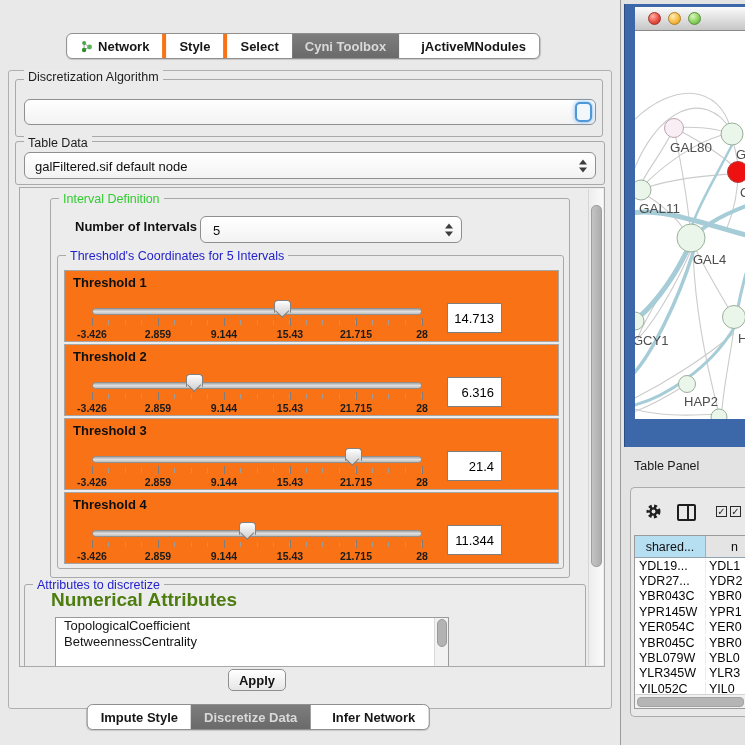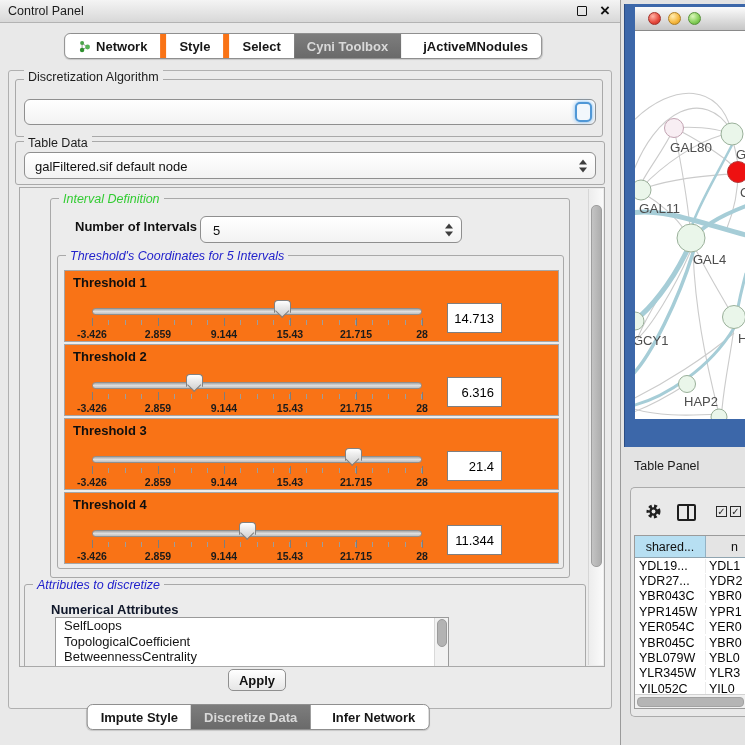--- a/index.html
+++ b/index.html
@@ -24,21 +24,21 @@
     position:absolute; height:24px; display:flex; align-items:stretch;
     background:#fff; border:1px solid #8f8f8f; border-radius:6px; overflow:hidden;
     box-shadow:0 1px 1px rgba(0,0,0,.15);
   }
   .tabbar.top { left:303px; top:33px; transform:translateX(-50%); }
   .tabbar.bottom { left:258px; top:704px; transform:translateX(-50%); }
   .tab {
     display:flex; align-items:center; gap:5px; padding:0 13px;
     font-size:13px; font-weight:700; color:#161616; white-space:nowrap;
   }
-  .tab + .tab { border-left:6px solid #f97316; }
+  .tab + .tab { border-left:4px solid #f97316; }
   .tab.selected { background:linear-gradient(#7d7d7d,#6a6a6a); color:#d9d9d9; border-left:none; }
   .tab.selected + .tab { border-left:none;padding-left:22px; }
 
   
   .main-panel {
     position:absolute; left:8px; top:70px; width:602px; height:637px;
     background:#ebebeb; border:1px solid #b0b0b0; border-radius:3px;
   }
   .group { position:absolute; border:1px solid #a9a9a9; border-radius:3px; }
   .legend {
@@ -82,21 +82,21 @@
   
   .tabledata-group { left:6px; right:6px; top:70px; height:42px; }
   .tabledata-group .legend { top:-6px; }
   .tabledata-combo { left:8px; right:8px; top:10px; height:25px; }
 
   
   .scrollpanel {
     position:absolute; left:10px; top:116px; width:584px; height:478px;
     background:#ececec; border:1px solid #a9a9a9; overflow:hidden;
   }
-  .scrollpanel .legend { background:#ececec;font-style:italic; }
+  .scrollpanel .legend { background:#ececec; }
   .vscrollbar { position:absolute; right:1px; top:1px; bottom:1px; width:14px;
     background:linear-gradient(to right,#ededed,#fafafa); border-left:1px solid #d6d6d6; }
   .vthumb { position:absolute; left:2px; top:16px; width:9px; height:360px;
     background:linear-gradient(to right,#c4c4c4,#adadad); border:1px solid #9e9e9e; border-radius:5px; }
 
   .interval-group { left:30px; top:10px; width:518px; height:378px; }
   .noi-label { position:absolute; left:24px; top:20px; font-size:13px; font-weight:700; color:#111; }
   .noi-spinner { left:149px; top:17px; width:260px; height:25px; }
   .noi-spinner .combo-text { left:12px; }
 
@@ -124,21 +124,21 @@
   .tick-maj { position:absolute; top:15px; width:1px; height:8px; background:#7d7d7d; }
   .slabels { position:absolute; left:0; right:0; top:25px; height:12px; }
   .slabels span { position:absolute; transform:translateX(-50%); font-size:10.5px; font-weight:700; color:#1b1b1b; white-space:nowrap; }
   .value-box {
     position:absolute; right:56px; top:32px; width:55px; height:30px;
     background:#fff; border:1px solid #7f7f7f; font-size:13px; color:#000;
     display:flex; align-items:center; justify-content:flex-end; padding-right:7px; box-sizing:border-box;
   }
 
   .attrs-group { left:4px; top:396px; width:560px; height:84px; background:#ececec; }
-  .attrs-label { position:absolute; left:26px; top:17px; font-size:13px; font-weight:700; color:#0f172a; }
+  .attrs-label { position:absolute; left:26px; top:4px; font-size:19px; font-weight:700; color:#4d7c0f; }
   .listbox { position:absolute; left:30px; top:32px; width:392px; height:48px;
     background:#fff; border:1px solid #9a9a9a; overflow:hidden; }
   .list-item { font-size:13px; color:#141414; line-height:15.5px; padding-left:8px; white-space:nowrap; }
   .list-scrollbar { position:absolute; right:0; top:0; bottom:0; width:13px;
     background:#f2f2f2; border-left:1px solid #d9d9d9; }
   .list-thumb { position:absolute; left:2px; top:1px; width:8px; height:26px;
     background:#b3b3b3; border:1px solid #9b9b9b; border-radius:5px; }
 
   .apply-btn {
     position:absolute; left:219px; top:598px; width:58px; height:22px;
@@ -190,25 +190,20 @@
   .hscrollbar { position:absolute; left:0; right:0; bottom:0; height:13px;
     background:#f1f1f1; border-top:1px solid #d2d2d2; }
   .hthumb { position:absolute; left:2px; right:3px; top:2px; height:8px;
     background:#b5b5b5; border:1px solid #a2a2a2; border-radius:4px; }
 </style>
 </head>
 <body>
 
 <div class="control-panel">
 
-  <div class="cp-titlebar">
-    <span class="cp-title">Control Panel</span>
-    <span class="wb-float"></span>
-    <span class="wb-close">×</span>
-  </div>
 
   <nav class="tabbar top">
     <div class="tab">
       <svg width="13" height="13" viewBox="0 0 13 13">
         <line x1="4" y1="3" x2="9" y2="7" stroke="#9a9a9a" stroke-width="1"></line>
         <line x1="4" y1="10" x2="9" y2="7" stroke="#9a9a9a" stroke-width="1"></line>
         <line x1="4" y1="3" x2="4" y2="10" stroke="#9a9a9a" stroke-width="1"></line>
         <circle cx="4" cy="3" r="2" fill="#4aa34a"></circle>
         <circle cx="4" cy="10" r="2.2" fill="#2f8f2f"></circle>
         <circle cx="9.5" cy="7" r="2.4" fill="#57b357"></circle>
@@ -355,21 +350,20 @@
             </div>
             <div class="value-box">11.344</div>
           </div>
         </div>
       </div>
 
       <div class="group attrs-group">
         <span class="legend blue">Attributes to discretize</span>
         <div class="attrs-label">Numerical Attributes</div>
         <div class="listbox">
-          <div class="list-item">SelfLoops</div>
           <div class="list-item">TopologicalCoefficient</div>
           <div class="list-item">BetweennessCentrality</div>
           <div class="list-scrollbar">
               <div class="list-thumb"></div>
             </div>
         </div>
       </div>
 
       <div class="vscrollbar">
           <div class="vthumb"></div>

